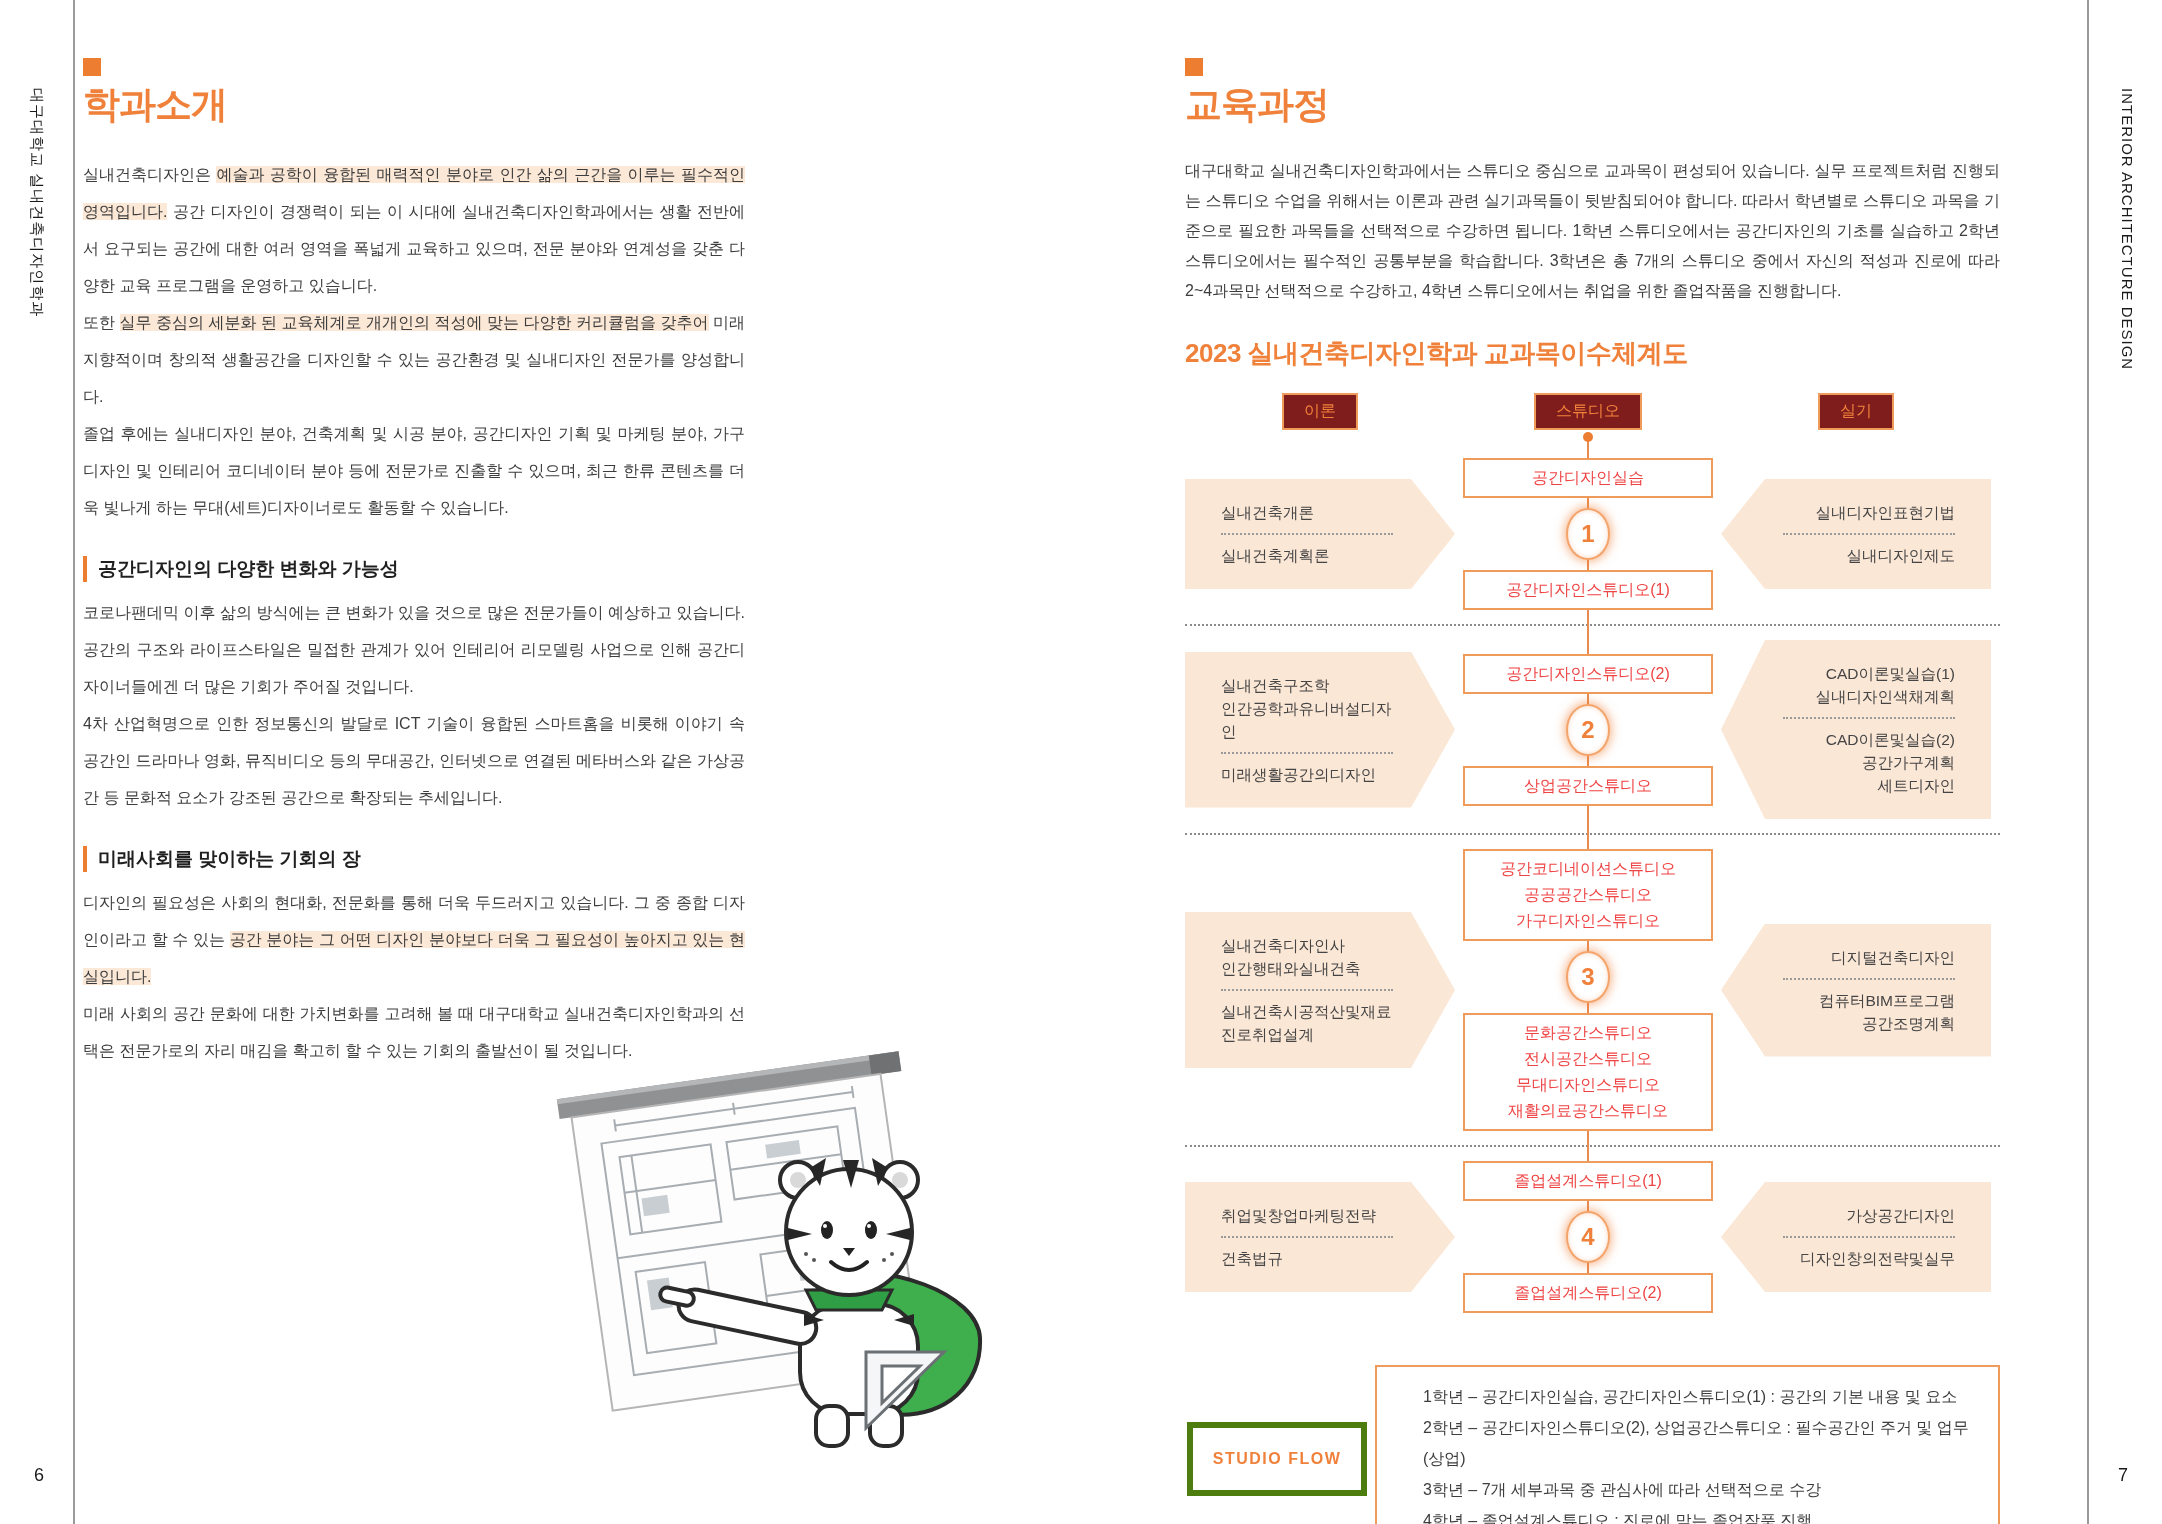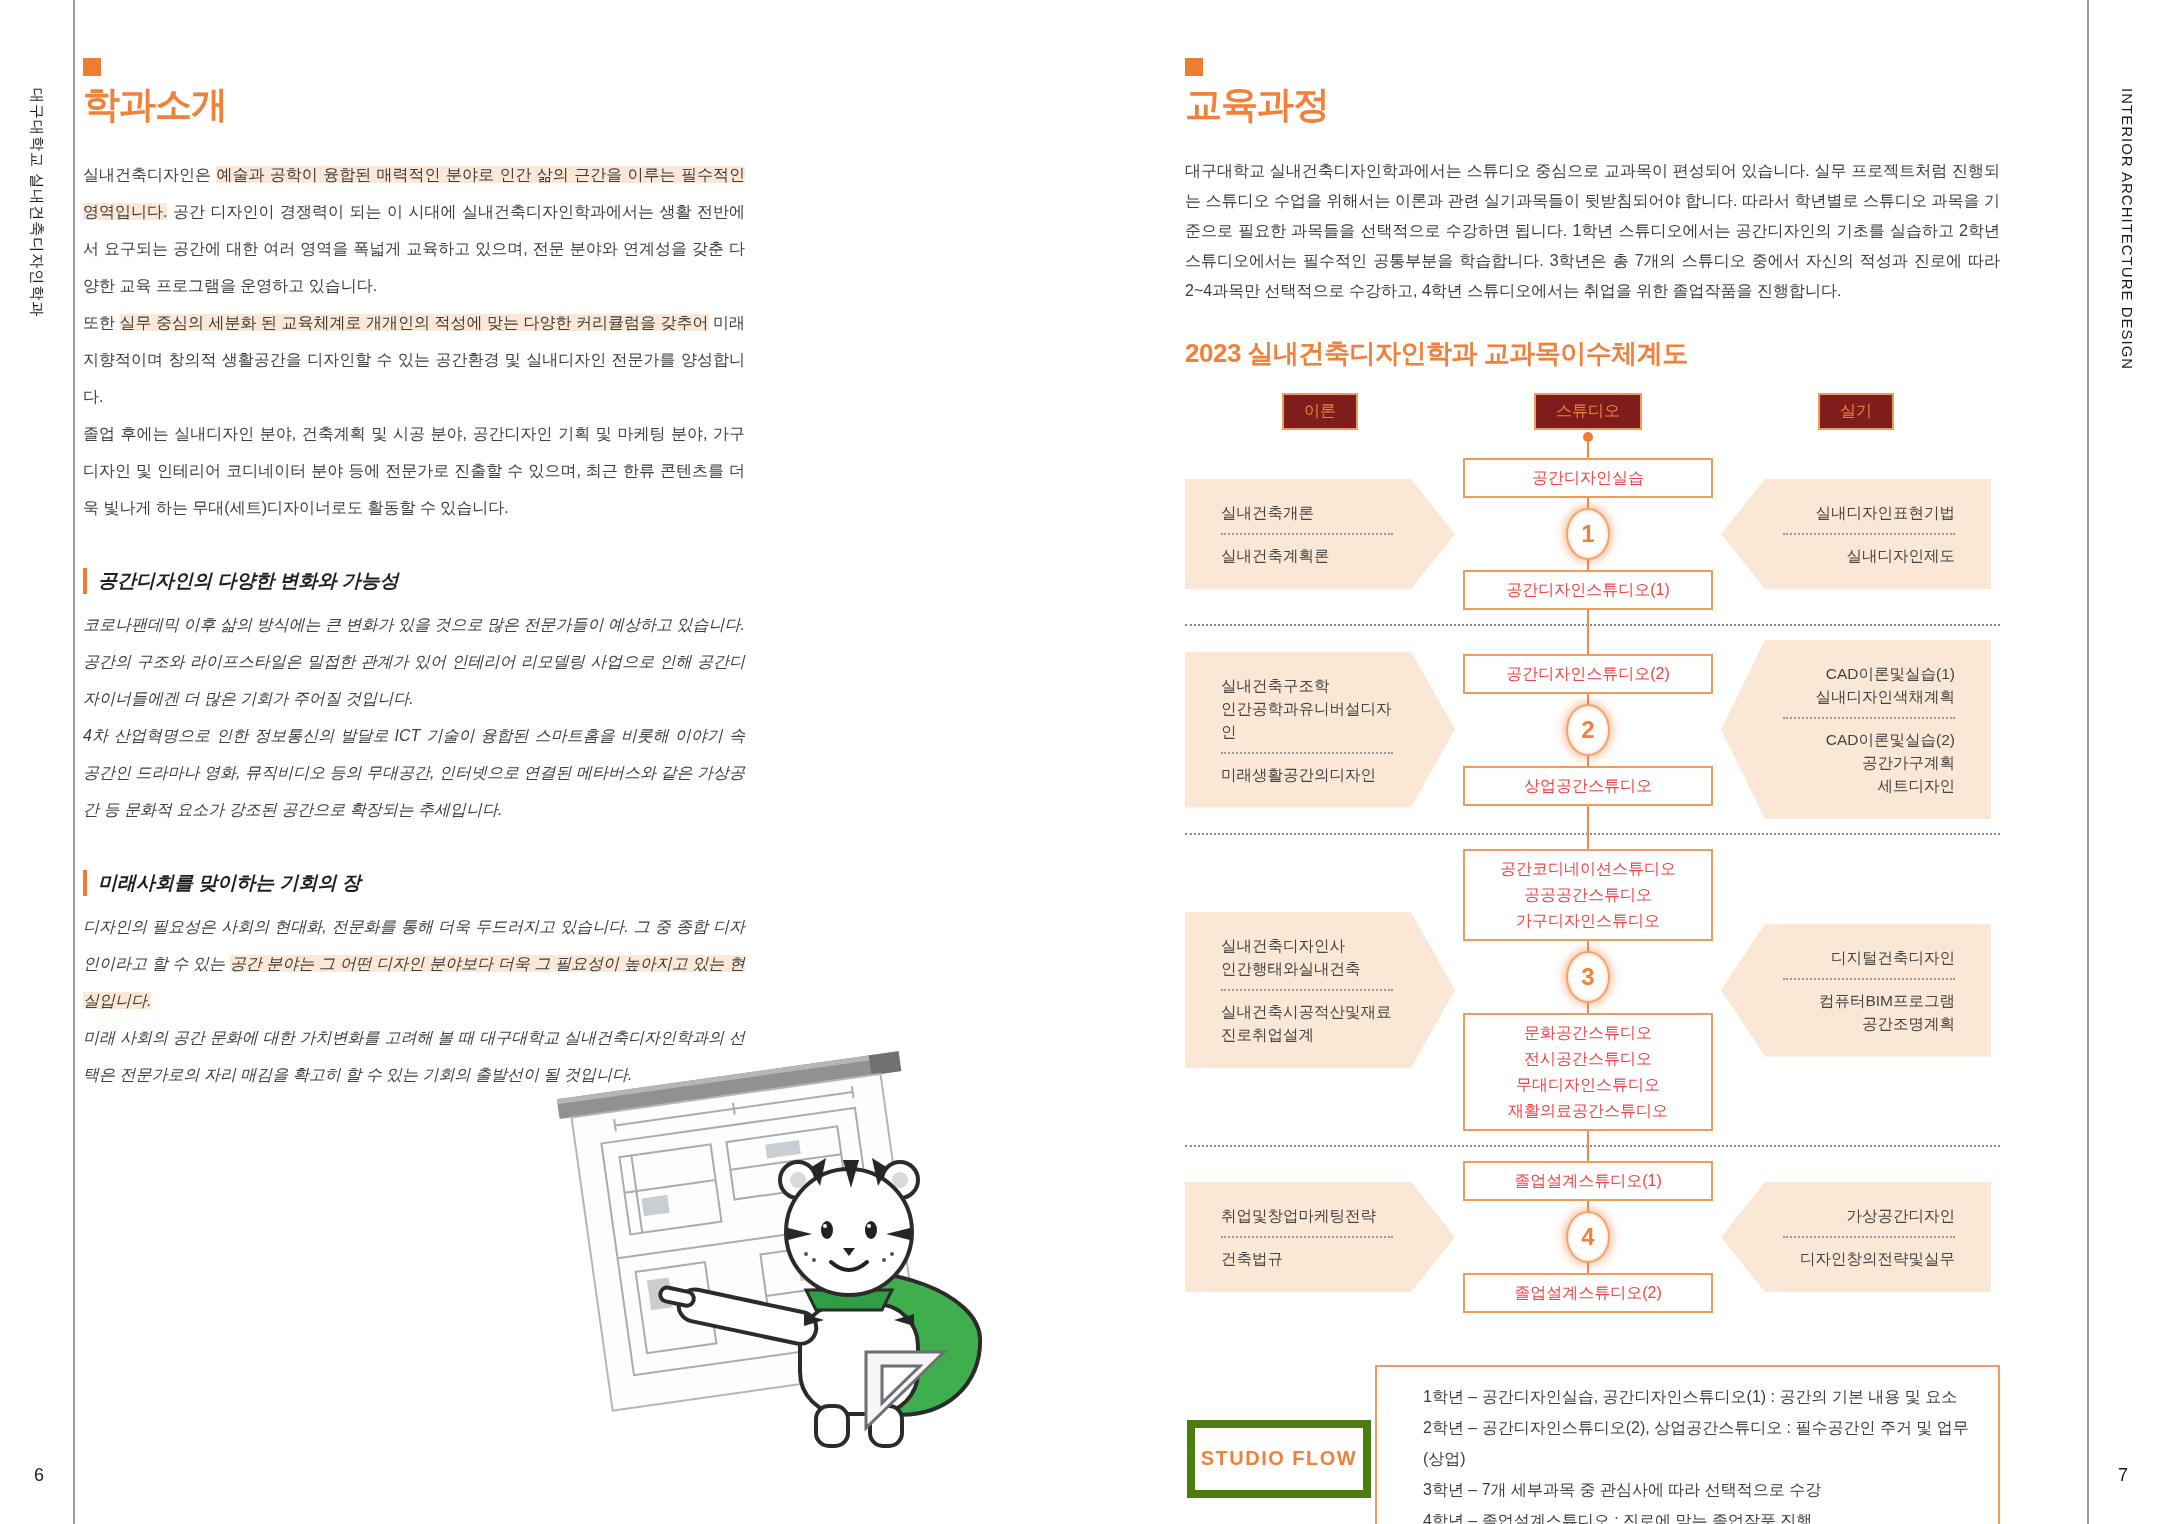--- a/index.html
+++ b/index.html
@@ -22,21 +22,21 @@
   .page-left{left:83px;width:662px;}
   .page-right{left:1185px;width:815px;}
 
   .title-block{margin:0 0 30px 0;}
   .title-square{width:18px;height:18px;background:#ed7d31;}
   h1.ptitle{margin:8px 0 0 0;font-size:37px;line-height:42px;font-weight:bold;color:#f0813a;letter-spacing:-1px;}
 
   .bodytext p{margin:0;font-size:16px;line-height:37px;text-align:justify;color:#3d3d3d;}
   .hl{background:#fce8d6;box-decoration-break:clone;-webkit-box-decoration-break:clone;}
 
-  .section{margin-top:42px;font-style:italic;}
+  .section{margin-top:30px;}
   .section h2{margin:0 0 12px 0;font-size:19px;line-height:26px;color:#1f1f1f;
               border-left:4px solid #ed7d31;padding-left:11px;font-weight:bold;}
 
   
   .mascot{position:absolute;left:548px;top:1008px;width:470px;height:460px;}
 
   
   .r-intro{margin:0;font-size:16px;line-height:30px;text-align:justify;}
   .diagram-title{margin:30px 0 0 0;font-size:26px;font-weight:bold;color:#f0813a;letter-spacing:-0.5px;}
 
@@ -66,22 +66,22 @@
   .cbox{box-sizing:border-box;width:100%;border:2px solid #ee9b5c;background:#fff;z-index:1;
         padding:5px 6px;text-align:center;font-size:16px;line-height:26px;color:#ef4444;}
   .year-circle{width:40px;height:48px;border-radius:50%;background:#fff;z-index:1;margin:1px 0;
                display:flex;align-items:center;justify-content:center;color:#f0813a;font-weight:bold;font-size:24px;
                border:2px solid #f4a46a;box-shadow:0 0 10px 2px rgba(240,129,58,.55), inset 0 0 5px rgba(240,129,58,.3);}
 
   .studio-flow{position:relative;margin-top:44px;}
   .sf-box{margin-left:190px;border:2px solid #ee9b5c;background:#fff;padding:14px 18px 14px 46px;box-sizing:border-box;}
   .sf-line{font-size:16px;line-height:31px;color:#3d3d3d;}
   .sf-label{position:absolute;left:2px;top:50%;transform:translateY(-50%);width:168px;height:62px;background:#fff;
-            border:8px solid #4d7c0f;display:flex;align-items:center;justify-content:center;
-            color:#f0813a;font-size:20px;letter-spacing:1.5px;font-weight:600;}
+            border:6px solid #4d7c0f;display:flex;align-items:center;justify-content:center;
+            color:#f0813a;font-size:16px;letter-spacing:1.5px;font-weight:600;}
 </style>
 </head>
 <body>
 
 <div class="sheet">
 
   <div class="rule rule-left"></div>
   <div class="rule rule-right"></div>
 
   <div class="side-label left"><span>대구대학교 실내건축디자인학과</span></div>

